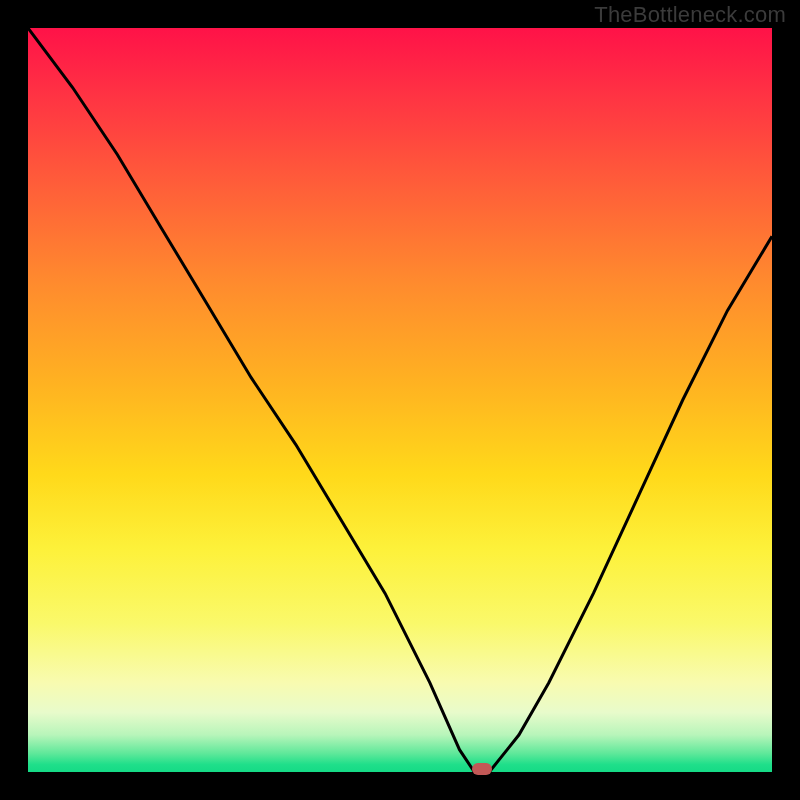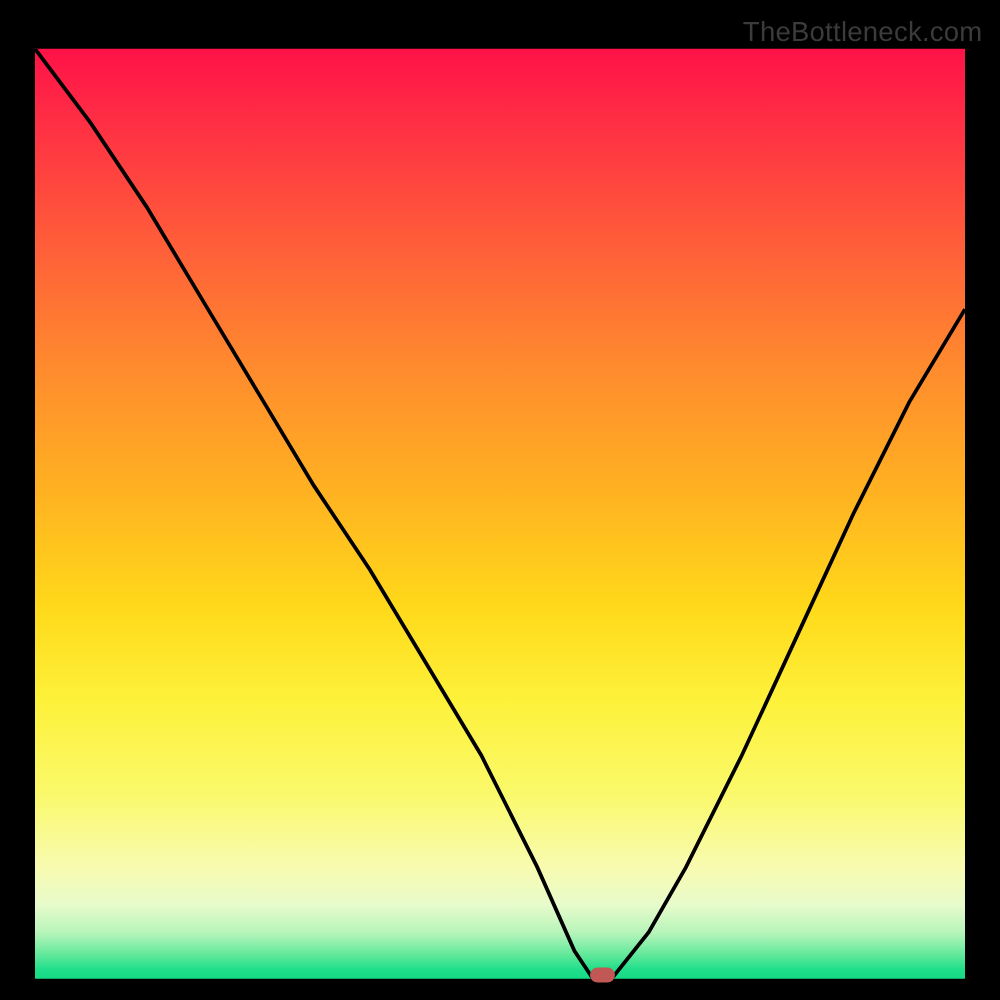--- a/index.html
+++ b/index.html
@@ -8,21 +8,20 @@
     width: 800px;
     height: 800px;
     background: #000000;
     overflow: hidden;
     font-family: Arial, Helvetica, sans-serif;
   }
   .container {
     position: relative;
     width: 800px;
     height: 697px;
-    margin-top: 11px;
   }
   .watermark {
     position: absolute;
     top: 2px;
     right: 14px;
     color: #3b3b3b;
     font-size: 22px;
     font-weight: 500;
     letter-spacing: 0.2px;
     z-index: 10;

